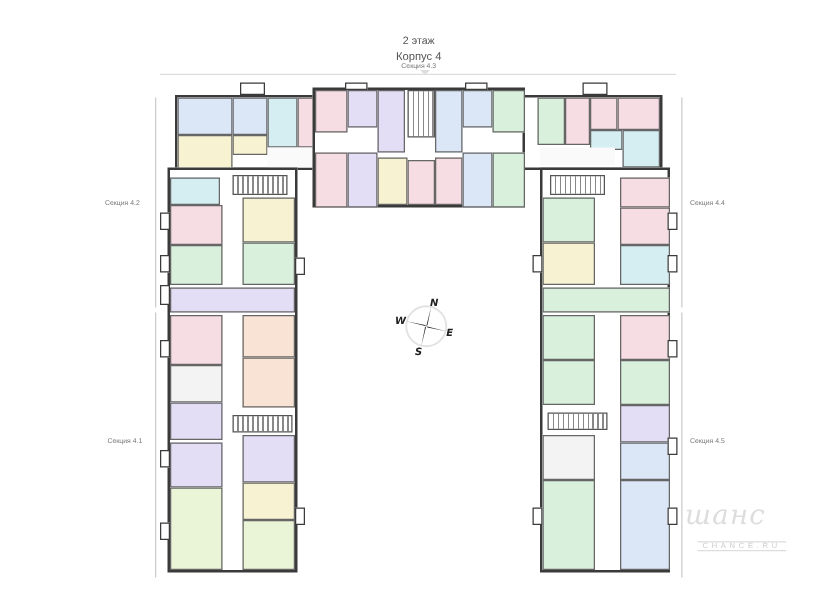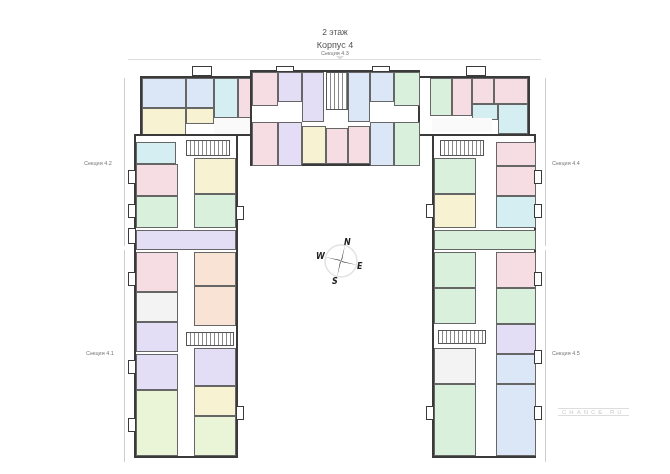--- a/index.html
+++ b/index.html
@@ -142,14 +142,15 @@
     <polygon points="29,25 13,21 28,24" fill="#222"></polygon>
     <polygon points="29,25 45,29 30,26" fill="#222"></polygon>
     <text x="32" y="9" font-size="8" font-weight="bold" font-style="italic" fill="#222" font-family="DejaVu Sans, sans-serif">N</text>
     <text x="4" y="23" font-size="8" font-weight="bold" font-style="italic" fill="#222" font-family="DejaVu Sans, sans-serif">W</text>
     <text x="45" y="33" font-size="8" font-weight="bold" font-style="italic" fill="#222" font-family="DejaVu Sans, sans-serif">E</text>
     <text x="20" y="48" font-size="8" font-weight="bold" font-style="italic" fill="#222" font-family="DejaVu Sans, sans-serif">S</text>
   </svg>
 </div>
 
 <div class="watermark">
+  <div class="wm1">шанс</div>
   <div class="wm2">CHANCE.RU</div>
 </div>
 
 </body></html>

